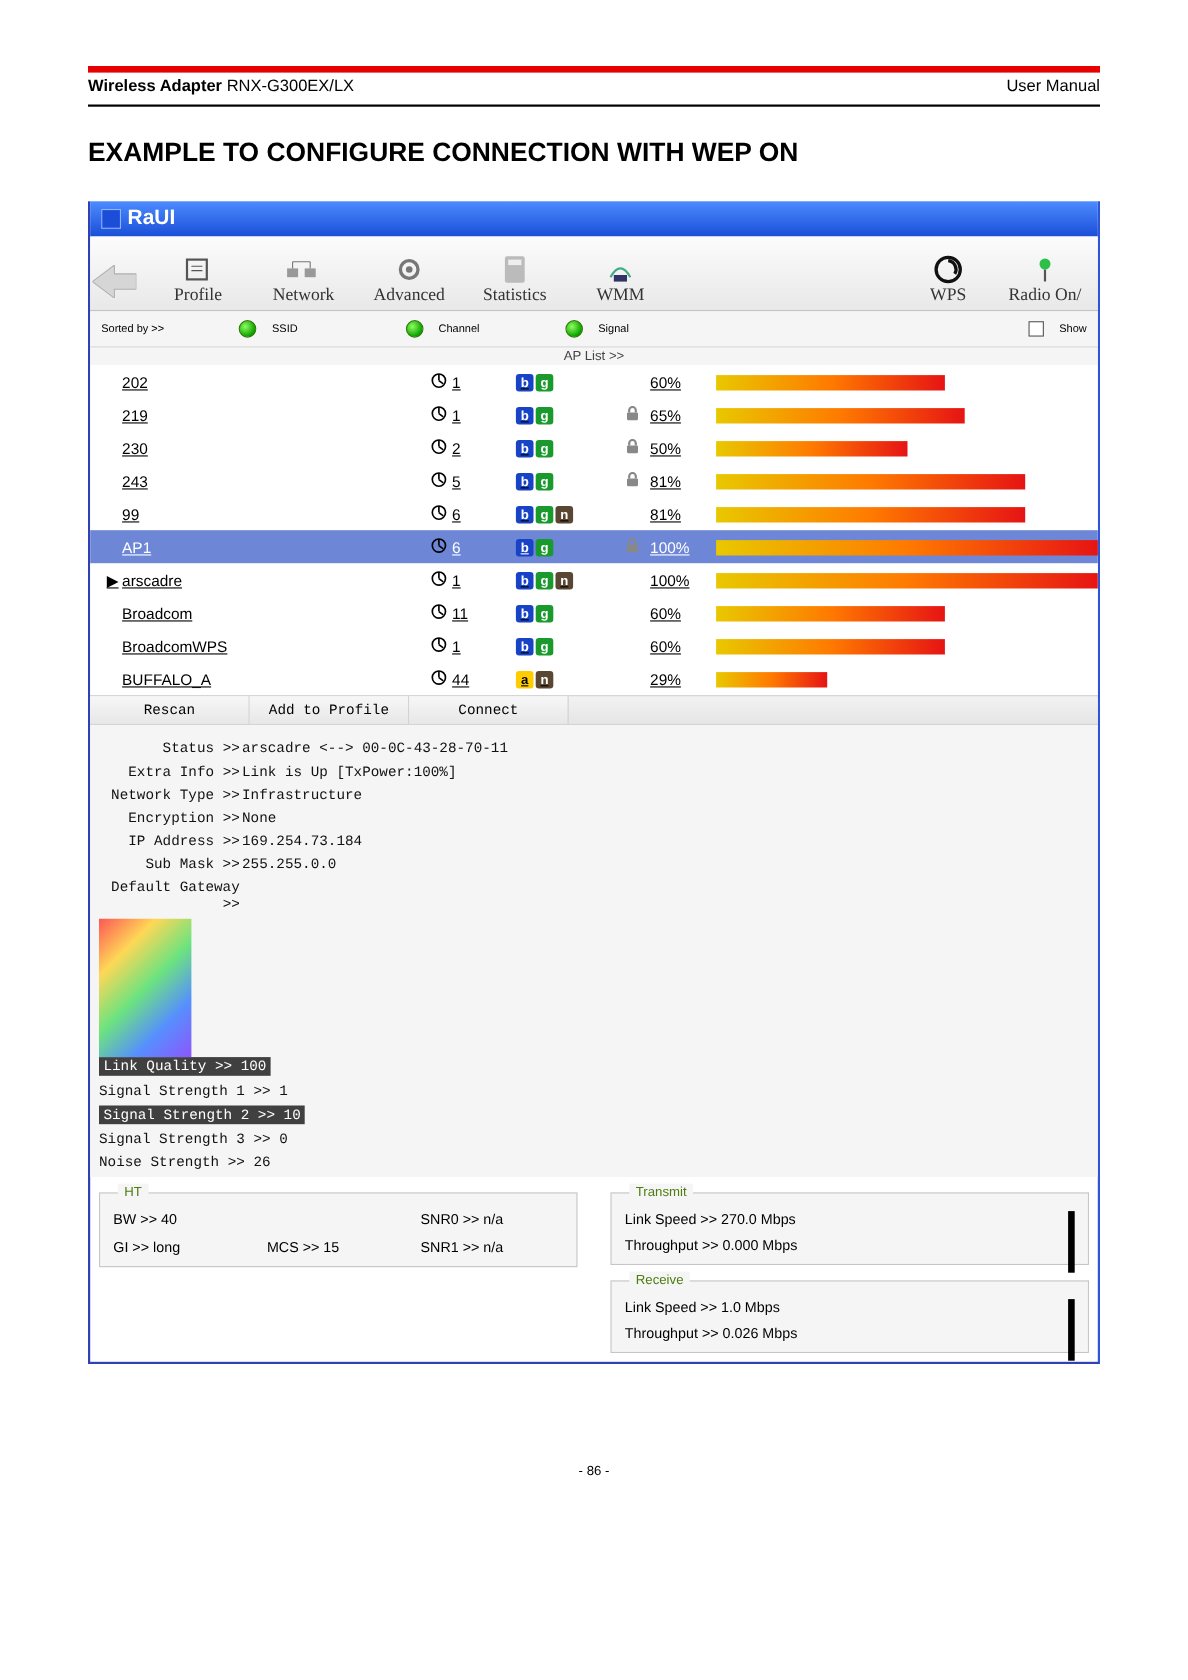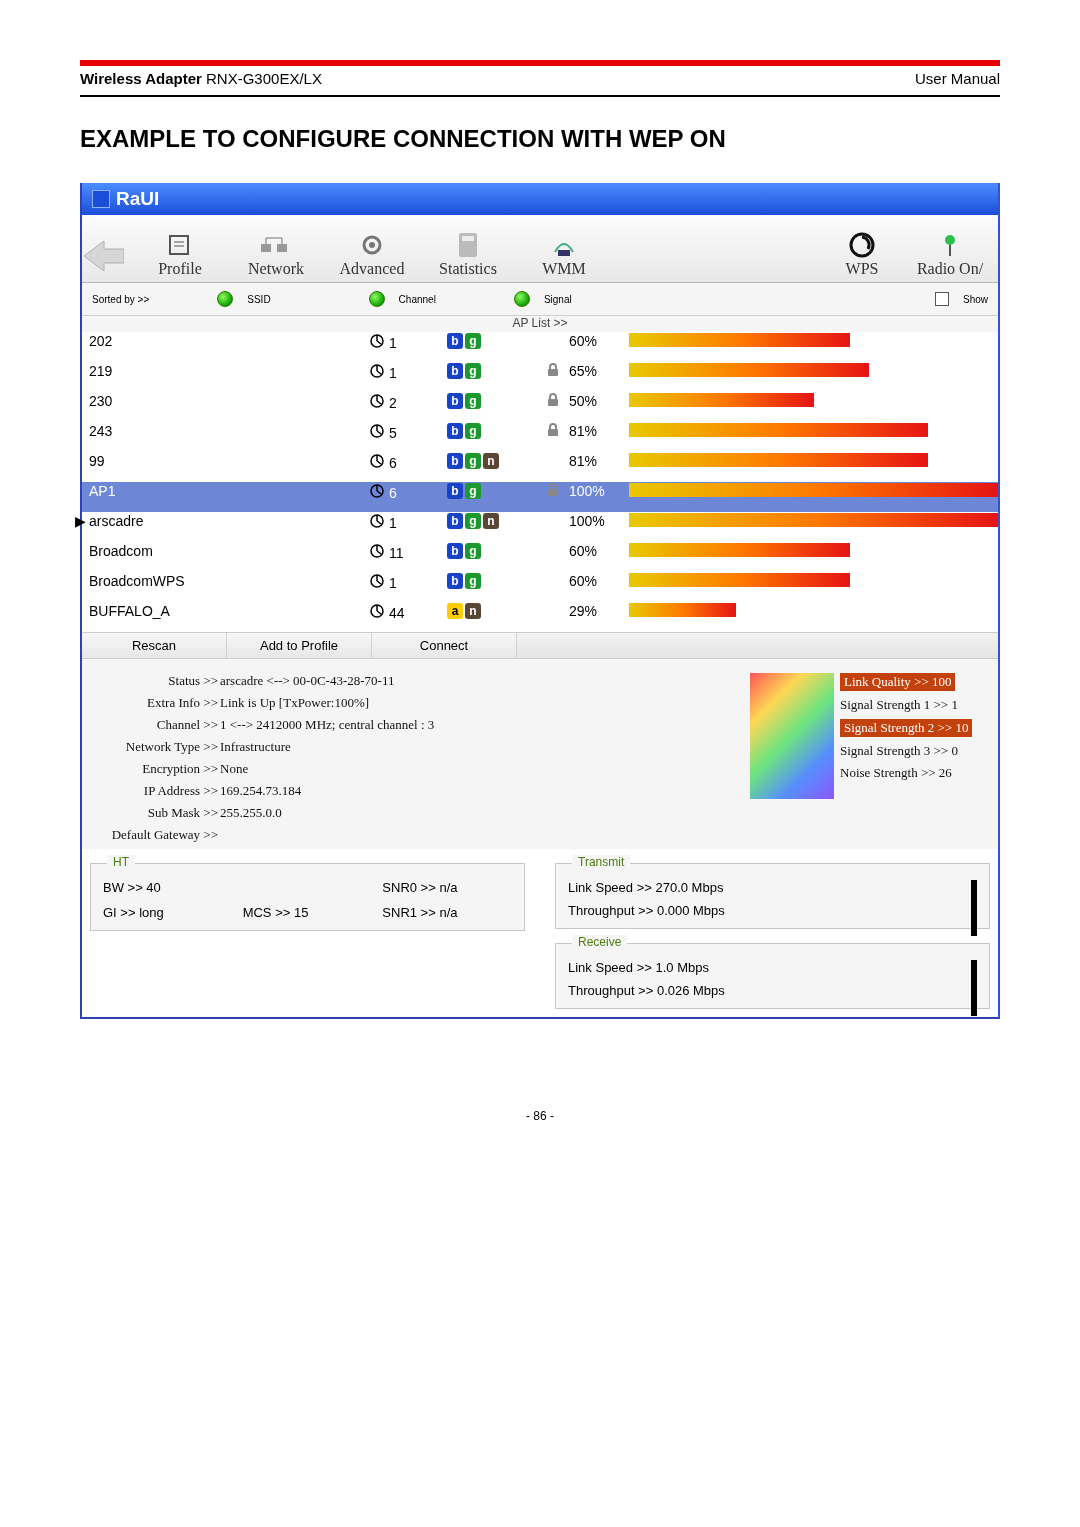--- a/index.html
+++ b/index.html
@@ -17,45 +17,45 @@
   .back-arrow { width: 44px; height: 44px; margin-right: 6px; display:flex; align-items:center; justify-content:center; }
   .back-arrow svg { display:block; }
   .tool { width: 96px; display: flex; flex-direction: column; align-items: center; font-family: Georgia, 'Times New Roman', serif; font-size: 16px; color: #333; cursor: pointer; }
   .tool .ic { width: 36px; height: 30px; display: flex; align-items: center; justify-content: center; }
   .spacer { flex: 1; }
   .sort-row { background: #f5f5f5; display: flex; align-items: center; font-family: 'Segoe UI', Tahoma, sans-serif; font-size: 10px; padding: 8px 10px; gap: 14px; border-bottom: 1px solid #d0d0d0; }
   .radio-dot { width: 16px; height: 16px; border-radius: 50%; background: radial-gradient(circle at 35% 35%, #8cff5e, #0da000 70%); border:1px solid #2a7a00; }
   .sort-row .chk { width: 14px; height: 14px; border: 1px solid #555; background:#fff; }
   .ap-list-lbl { font-size: 12px; color: #444; text-align: center; padding: 0 0 2px 0; background:#f5f5f5; }
   .ap-list { background: #fff; font-family: Tahoma, sans-serif; font-size: 14px; }
-  .ap-row { display: flex; align-items: flex-start; height: 30px; padding-left: 7px; border-top: 1px solid transparent; }
+  .ap-row { display: flex; align-items: center; height: 30px; padding-left: 29px; border-top: 1px solid transparent; text-decoration: underline; }
   .ap-row.sel { background: #6d86d6; color: #fff; }
   .ap-row .arrow-cur { width: 12px; margin-left: -14px; margin-right: 2px; color:#000; }
   .col-ssid { width: 280px; }
   .col-ch { width: 78px; display: flex; align-items: center; gap: 4px; }
   .col-mode { width: 90px; display: flex; gap: 2px; align-items: center; }
   .col-lock { width: 32px; display:flex; justify-content:center; }
   .col-sig { width: 60px; }
   .col-bar { flex: 1; height: 14px; margin-right: 0; }
   .sigbar { height: 14px; background: linear-gradient(90deg,#e8c800,#ff7a00,#e61414); }
   .mode-b, .mode-g, .mode-n, .mode-a { width: 16px; height: 16px; border-radius: 3px; color:#fff; font-size:12px; font-weight:bold; display:flex; align-items:center; justify-content:center; }
   .mode-b { background:#1843c7; }
   .mode-g { background:#1a9a2d; }
   .mode-n { background:#5a4733; }
   .mode-a { background:#ffcc00; color:#000; }
   .actions { background: linear-gradient(#f2f2f2,#e5e5e5); display: flex; border-top:1px solid #ccc; border-bottom:1px solid #ccc; }
-  .actions button { flex: 0 0 145px; border: none; border-right:1px solid #d0d0d0; background: linear-gradient(#f7f7f7,#e7e7e7); font-family: Liberation Sans, sans-serif; font-size:13px; padding:5px 16px; cursor:pointer; }
-  .status-area { display: flex; font-family: Liberation Serif, serif; font-size: 13px; color:#111; padding: 14px 8px 0 8px; background:#f5f5f5; }
+  .actions button { flex: 0 0 145px; border: none; border-right:1px solid #d0d0d0; background: linear-gradient(#f7f7f7,#e7e7e7); font-family: Liberation Mono, monospace; font-size:13px; padding:5px 16px; cursor:pointer; }
+  .status-area { display: flex; font-family: Liberation Mono, monospace; font-size: 13px; color:#111; padding: 14px 8px 0 8px; background:#f5f5f5;flex-direction:column; }
   .sa-left { flex: 1; }
   .sa-right { width: 240px; }
   .sa-row { display: flex; margin-bottom: 6px; }
   .sa-lbl { width: 130px; text-align: right; padding-right: 2px; }
   .grad-box { width: 84px; height: 126px; background: linear-gradient(135deg,#ff3a3a,#ffd23a,#55e06a,#3a7dff,#7a3aff); margin-right: 6px; float:left; opacity:0.85; }
   .sig-line { font-size: 13px; margin-bottom: 6px; text-align:left; }
-  .sig-line.hl { background:#c2410c; color:#fff; padding: 1px 4px; display:inline-block; }
+  .sig-line.hl { background:#404040; color:#fff; padding: 1px 4px; display:inline-block; }
   .ht-box, .tx-box, .rx-box { border: 1px solid #c6c6c6; margin: 14px 8px 8px 8px; padding: 16px 12px 10px 12px; position: relative; background:#f5f5f5; font-family:Tahoma,sans-serif; font-size:13px; }
   .box-title { position:absolute; top:-9px; left:16px; background:#f5f5f5; padding:0 6px; font-size:12px; color:#4d7c0f; }
   .two-col { display:flex; gap: 14px; }
   .two-col > div { flex:1; }
   .ht-grid { display:grid; grid-template-columns: 1fr 1fr 1fr; column-gap:10px; row-gap:10px; }
   .throughput-bar { width: 6px; height: 56px; background:#000; float:right; margin-left:8px; }
   .footer-pg { text-align:center; font-size:12px; margin-top: 90px; }
 </style>
 </head>
 <body>
@@ -383,24 +383,20 @@
       <div class="sa-left">
         <div class="sa-row">
             <span class="sa-lbl">Status &gt;&gt;</span> 
             <span>arscadre &lt;--&gt; 00-0C-43-28-70-11</span>
           </div>
         <div class="sa-row">
             <span class="sa-lbl">Extra Info &gt;&gt;</span> 
             <span>Link is Up [TxPower:100%]</span>
           </div>
         <div class="sa-row">
-            <span class="sa-lbl">Channel &gt;&gt;</span> 
-            <span>1 &lt;--&gt; 2412000 MHz; central channel : 3</span>
-          </div>
-        <div class="sa-row">
             <span class="sa-lbl">Network Type &gt;&gt;</span> 
             <span>Infrastructure</span>
           </div>
         <div class="sa-row">
             <span class="sa-lbl">Encryption &gt;&gt;</span> 
             <span>None</span>
           </div>
         <div class="sa-row">
             <span class="sa-lbl">IP Address &gt;&gt;</span> 
             <span>169.254.73.184</span>

